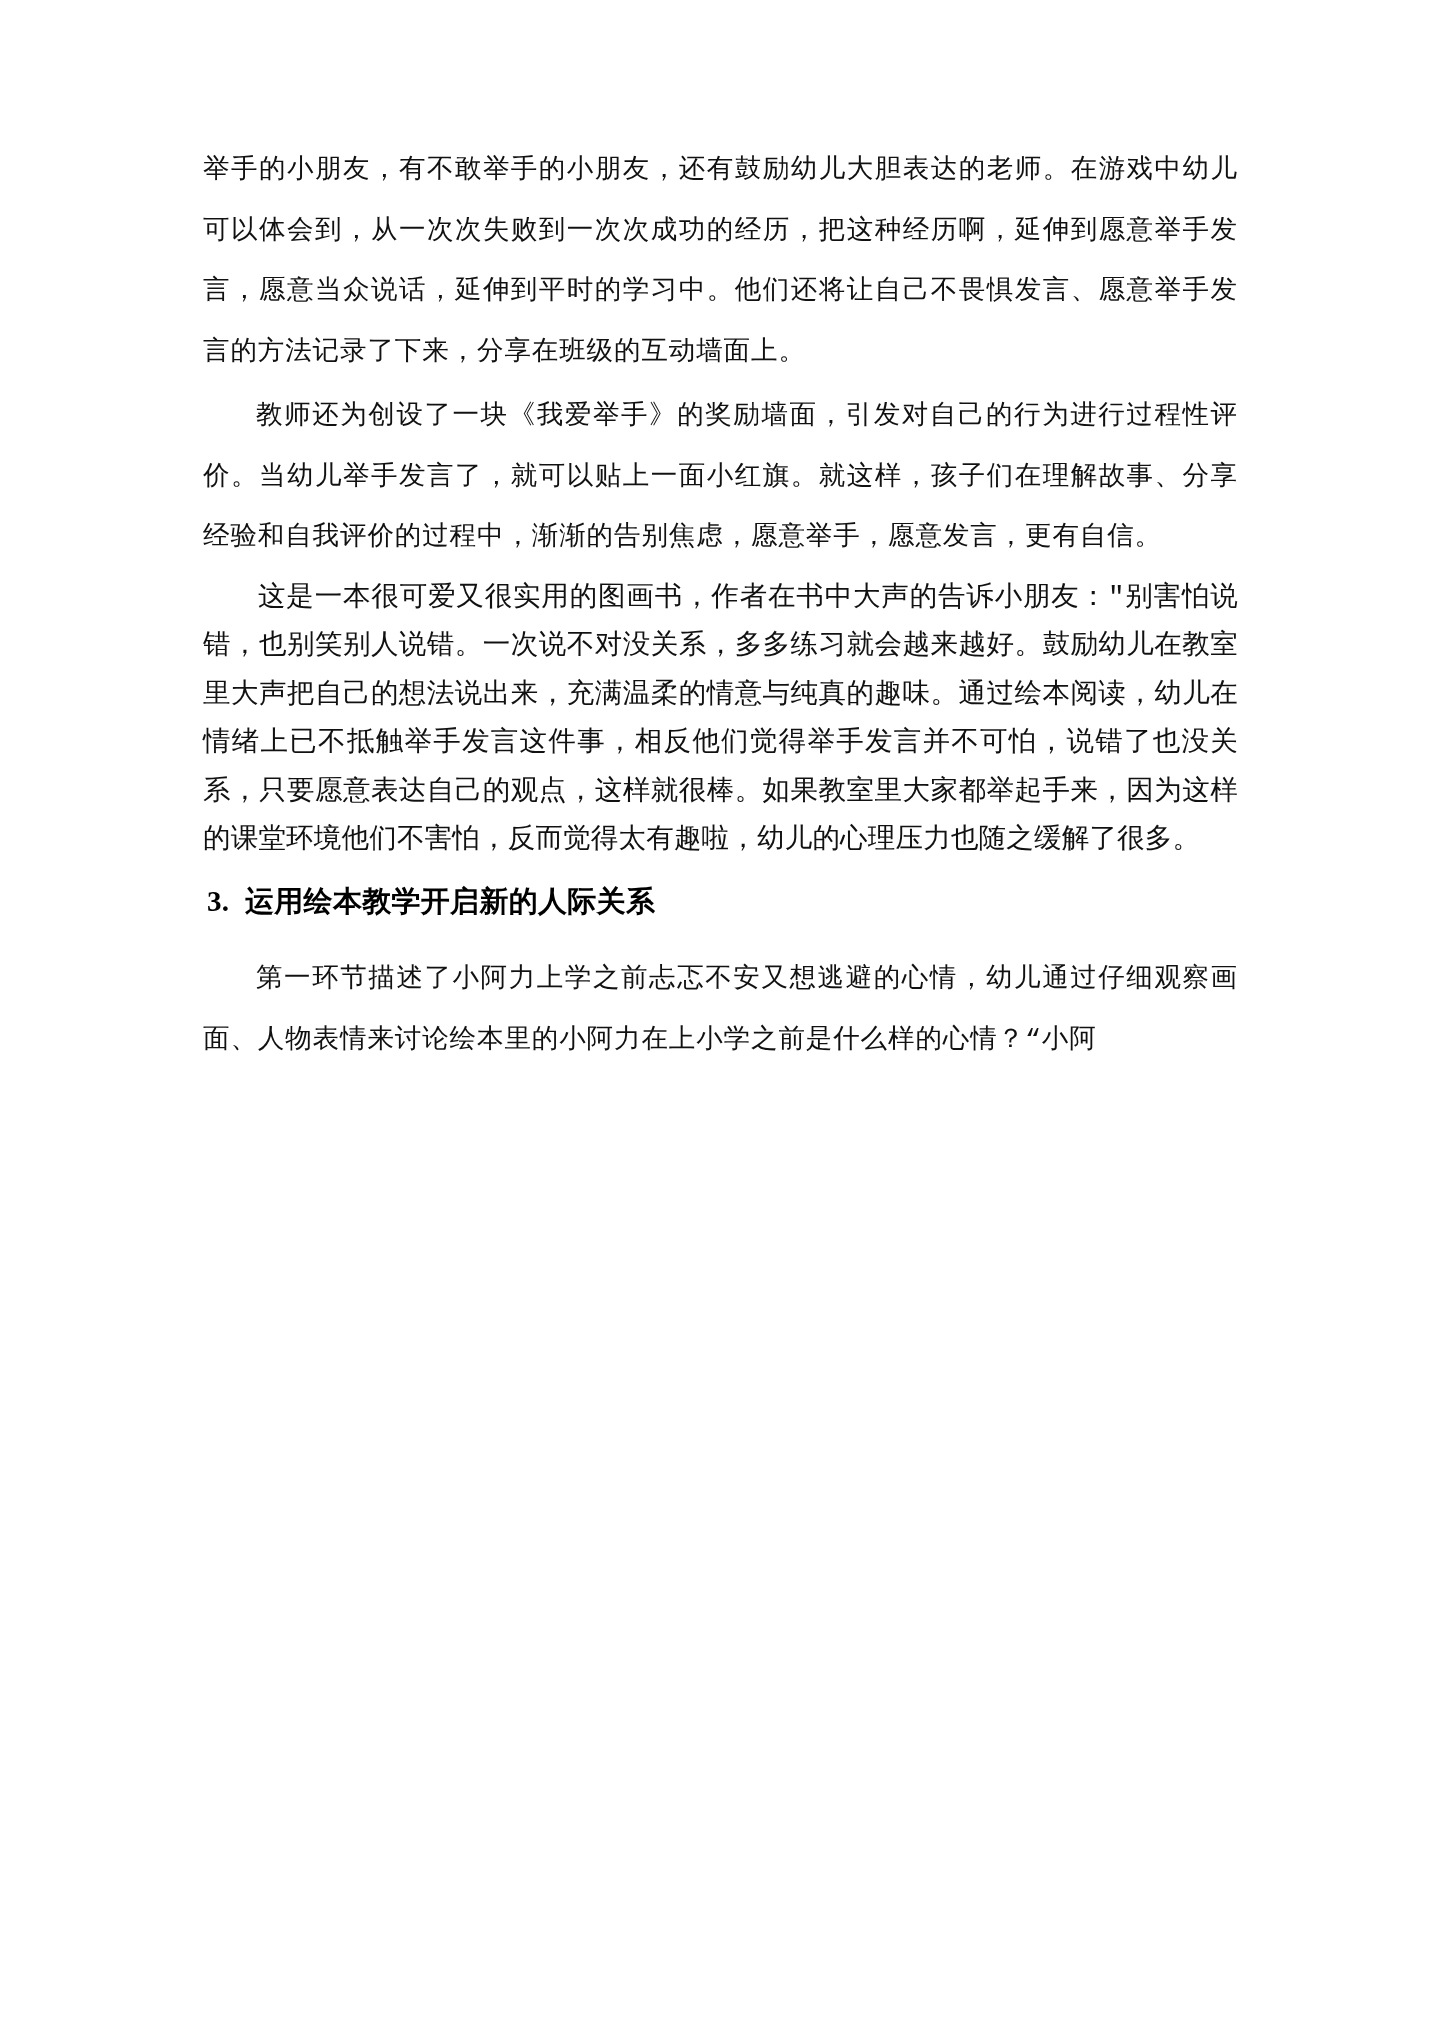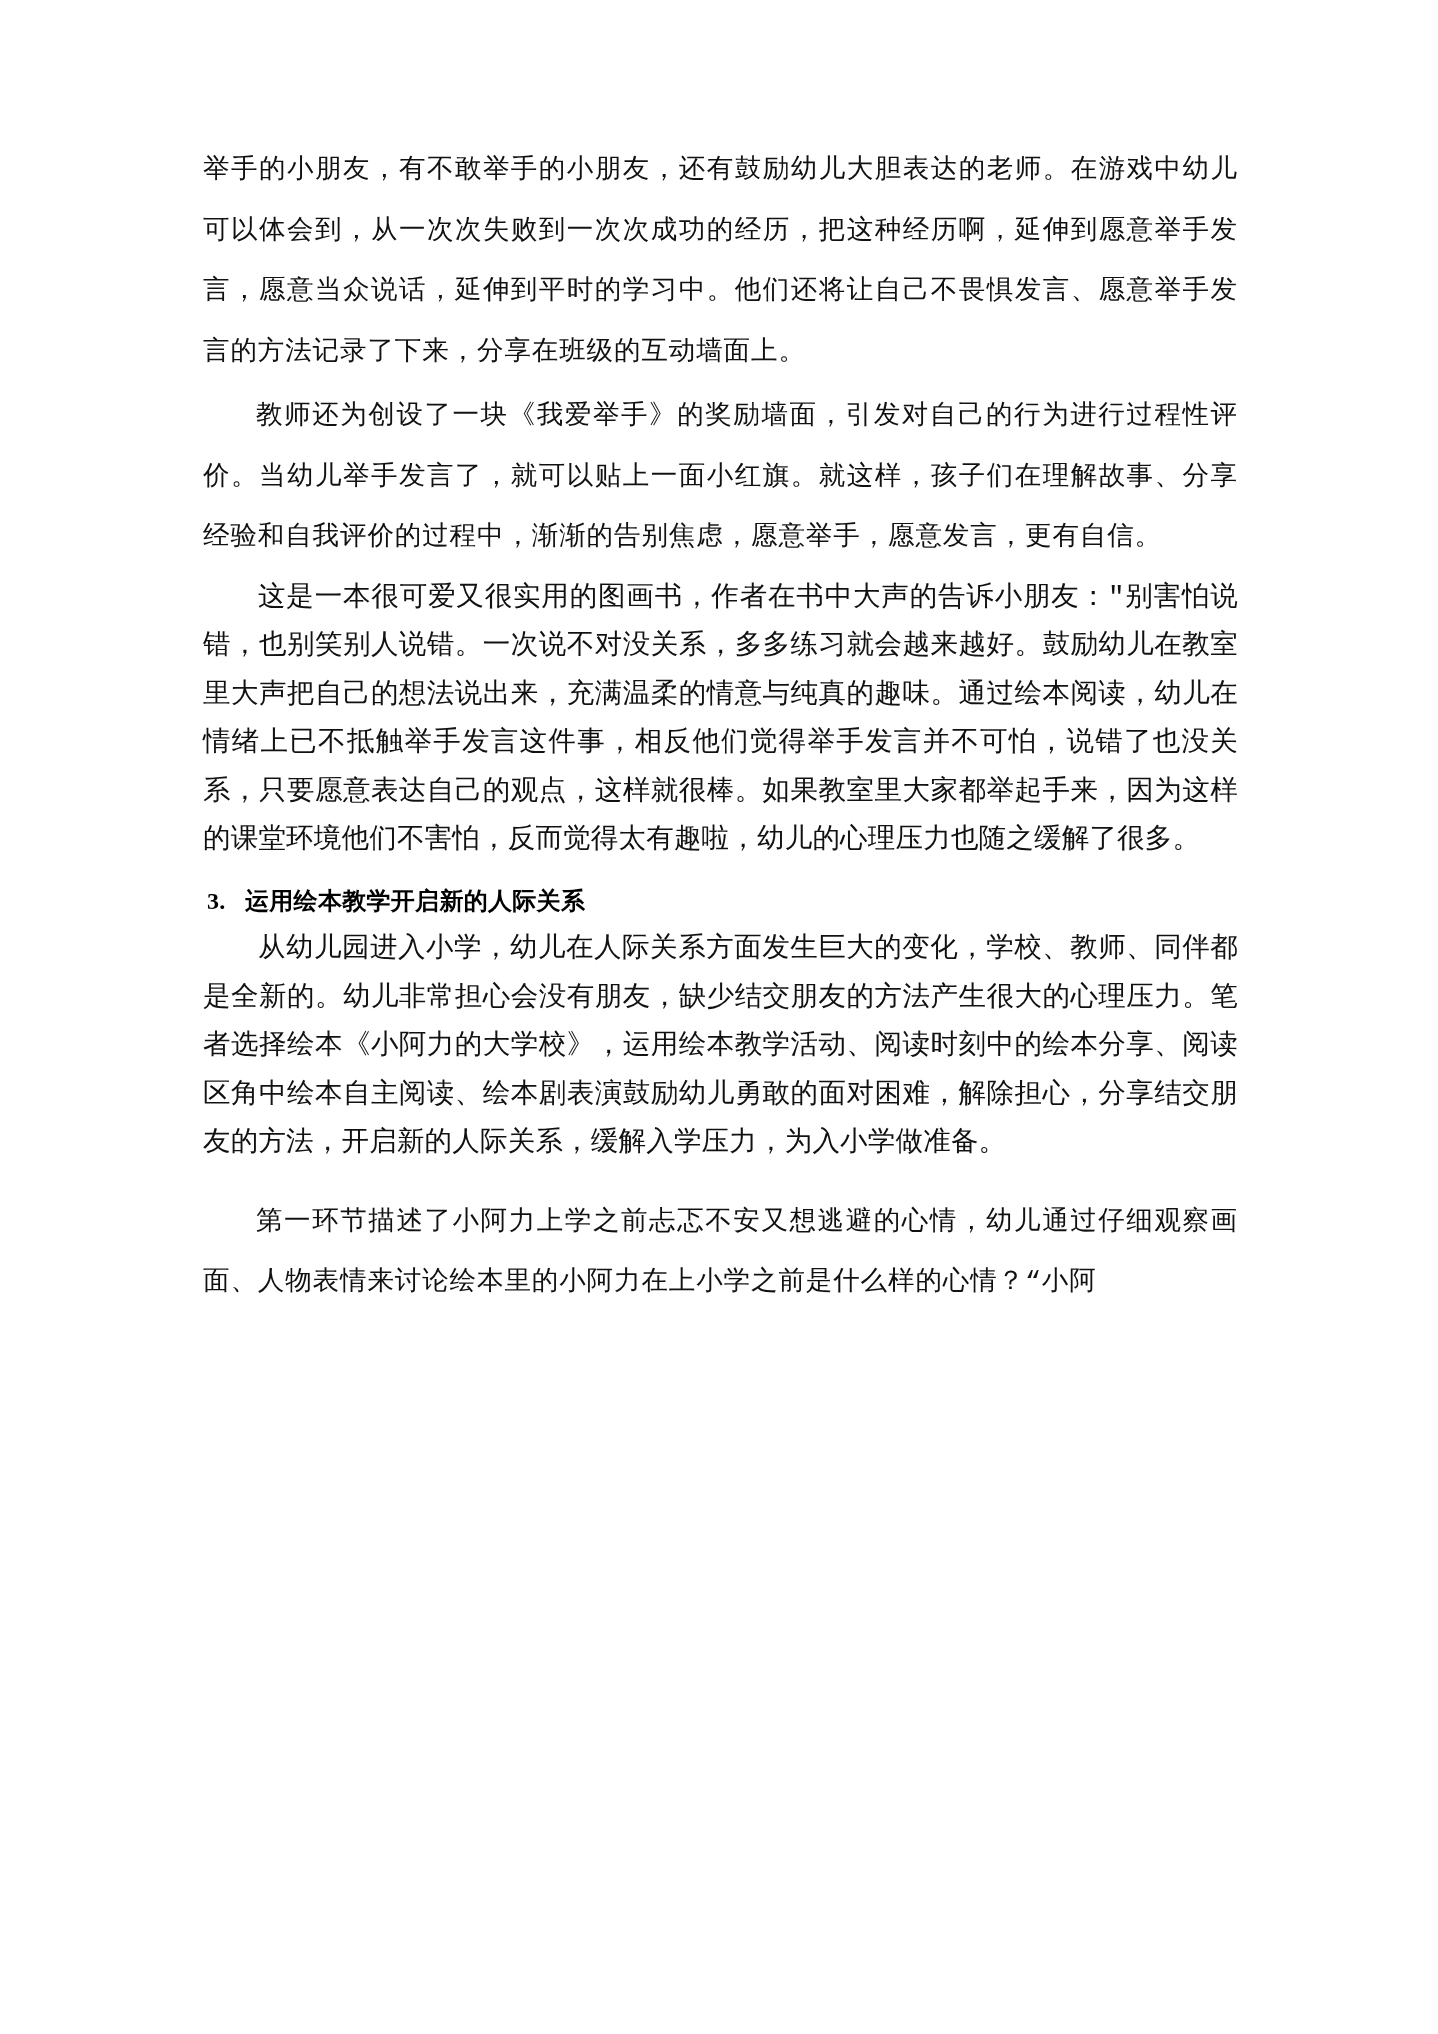--- a/index.html
+++ b/index.html
@@ -63,21 +63,21 @@
 
   .indent2 {
     text-indent: 2em;
     font-family: Liberation Mono, monospace;
   }
 
   
   .heading-num {
     margin: 0;
     font-family: "Liberation Serif", "DejaVu Serif", serif;
-    font-size: 24px;
+    font-size: 29px;
     line-height: 48.5px;
     font-weight: 700;
     letter-spacing: 0.3px;
     padding-left: 4px;
     text-align: left;
   }
   .heading-num .num {
     display: inline-block;
     min-width: 38px;
     font-weight: 700;
@@ -102,21 +102,20 @@
     <div class="gap-sm"></div>
 
     <p class="para para-tight indent2">这是一本很可爱又很实用的图画书，作者在书中大声的告诉小朋友："别害怕说错，也别笑别人说错。一次说不对没关系，多多练习就会越来越好。鼓励幼儿在教室里大声把自己的想法说出来，充满温柔的情意与纯真的趣味。通过绘本阅读，幼儿在情绪上已不抵触举手发言这件事，相反他们觉得举手发言并不可怕，说错了也没关系，只要愿意表达自己的观点，这样就很棒。如果教室里大家都举起手来，因为这样的课堂环境他们不害怕，反而觉得太有趣啦，幼儿的心理压力也随之缓解了很多。</p>
 
     <div class="gap-md"></div>
 
     <h3 class="heading-num">
       <span class="num">3.</span><span>运用绘本教学开启新的人际关系</span>
     </h3>
 
-    <p class="para para-tight indent2">从幼儿园进入小学，幼儿在人际关系方面发生巨大的变化，学校、教师、同伴都是全新的。幼儿非常担心会没有朋友，缺少结交朋友的方法产生很大的心理压力。笔者选择绘本《小阿力的大学校》，运用绘本教学活动、阅读时刻中的绘本分享、阅读区角中绘本自主阅读、绘本剧表演鼓励幼儿勇敢的面对困难，解除担心，分享结交朋友的方法，开启新的人际关系，缓解入学压力，为入小学做准备。</p>
 
     <div class="gap-sm"></div>
 
 
     <div class="gap-md"></div>
 
 
     <div class="gap-sm"></div>
 
     <p class="para para-loose indent2">第一环节描述了小阿力上学之前忐忑不安又想逃避的心情，幼儿通过仔细观察画面、人物表情来讨论绘本里的小阿力在上小学之前是什么样的心情？“小阿</p>

